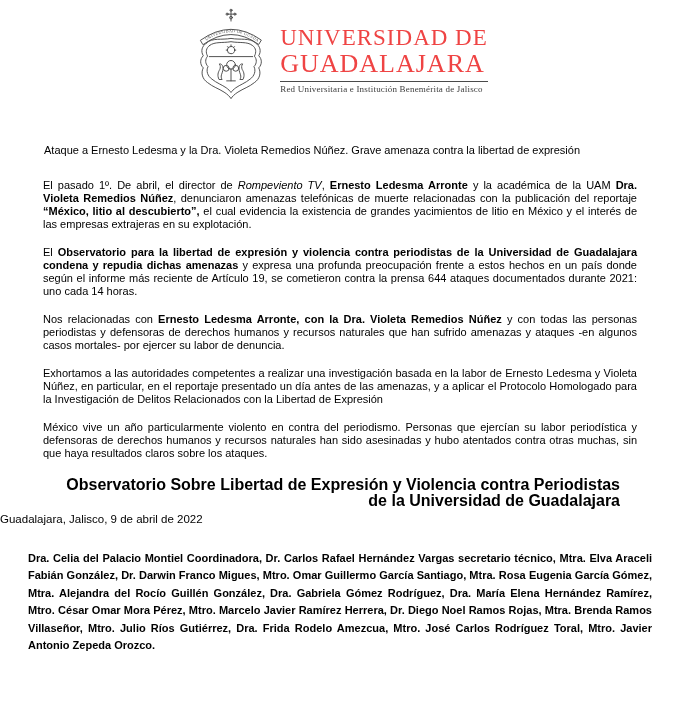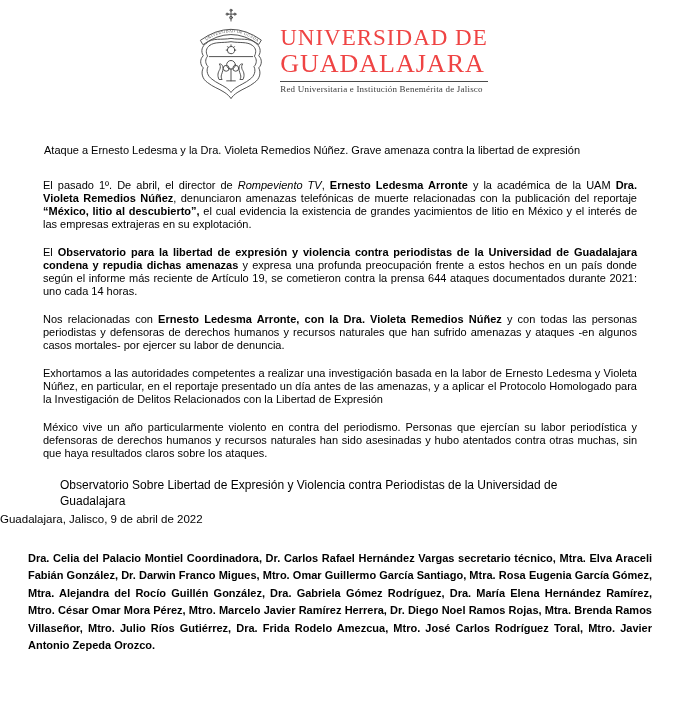--- a/index.html
+++ b/index.html
@@ -25,22 +25,22 @@
   .doc-title {
     font-weight: normal; font-size: 11px; line-height: 16.5px;
     text-align: left; margin: 0 44px 20px 44px;
   }
   .body-text { margin: 0 28px; }
   .body-text p {
     margin: 15px; font-size: 11px; line-height: 13px;
     text-align: justify;
   }
   .signoff {
-    font-weight: normal; font-size: 12px; line-height: 16.5px;
-    text-align: left; margin: 17px 60px 0 60px;
+    font-weight: bold; font-size: 16px; line-height: 16.5px;
+    text-align: right; margin: 17px 60px 0 60px;
   }
   .dateline {
     font-weight: normal; font-size: 11.5px; line-height: 17px;
     text-align: left; margin: 1px 0 0 0;
   }
   .signatories {
     margin: 22px 28px 0 28px;
     font-weight: bold; font-size: 11px; line-height: 17.6px;
     text-align: justify;
   }

